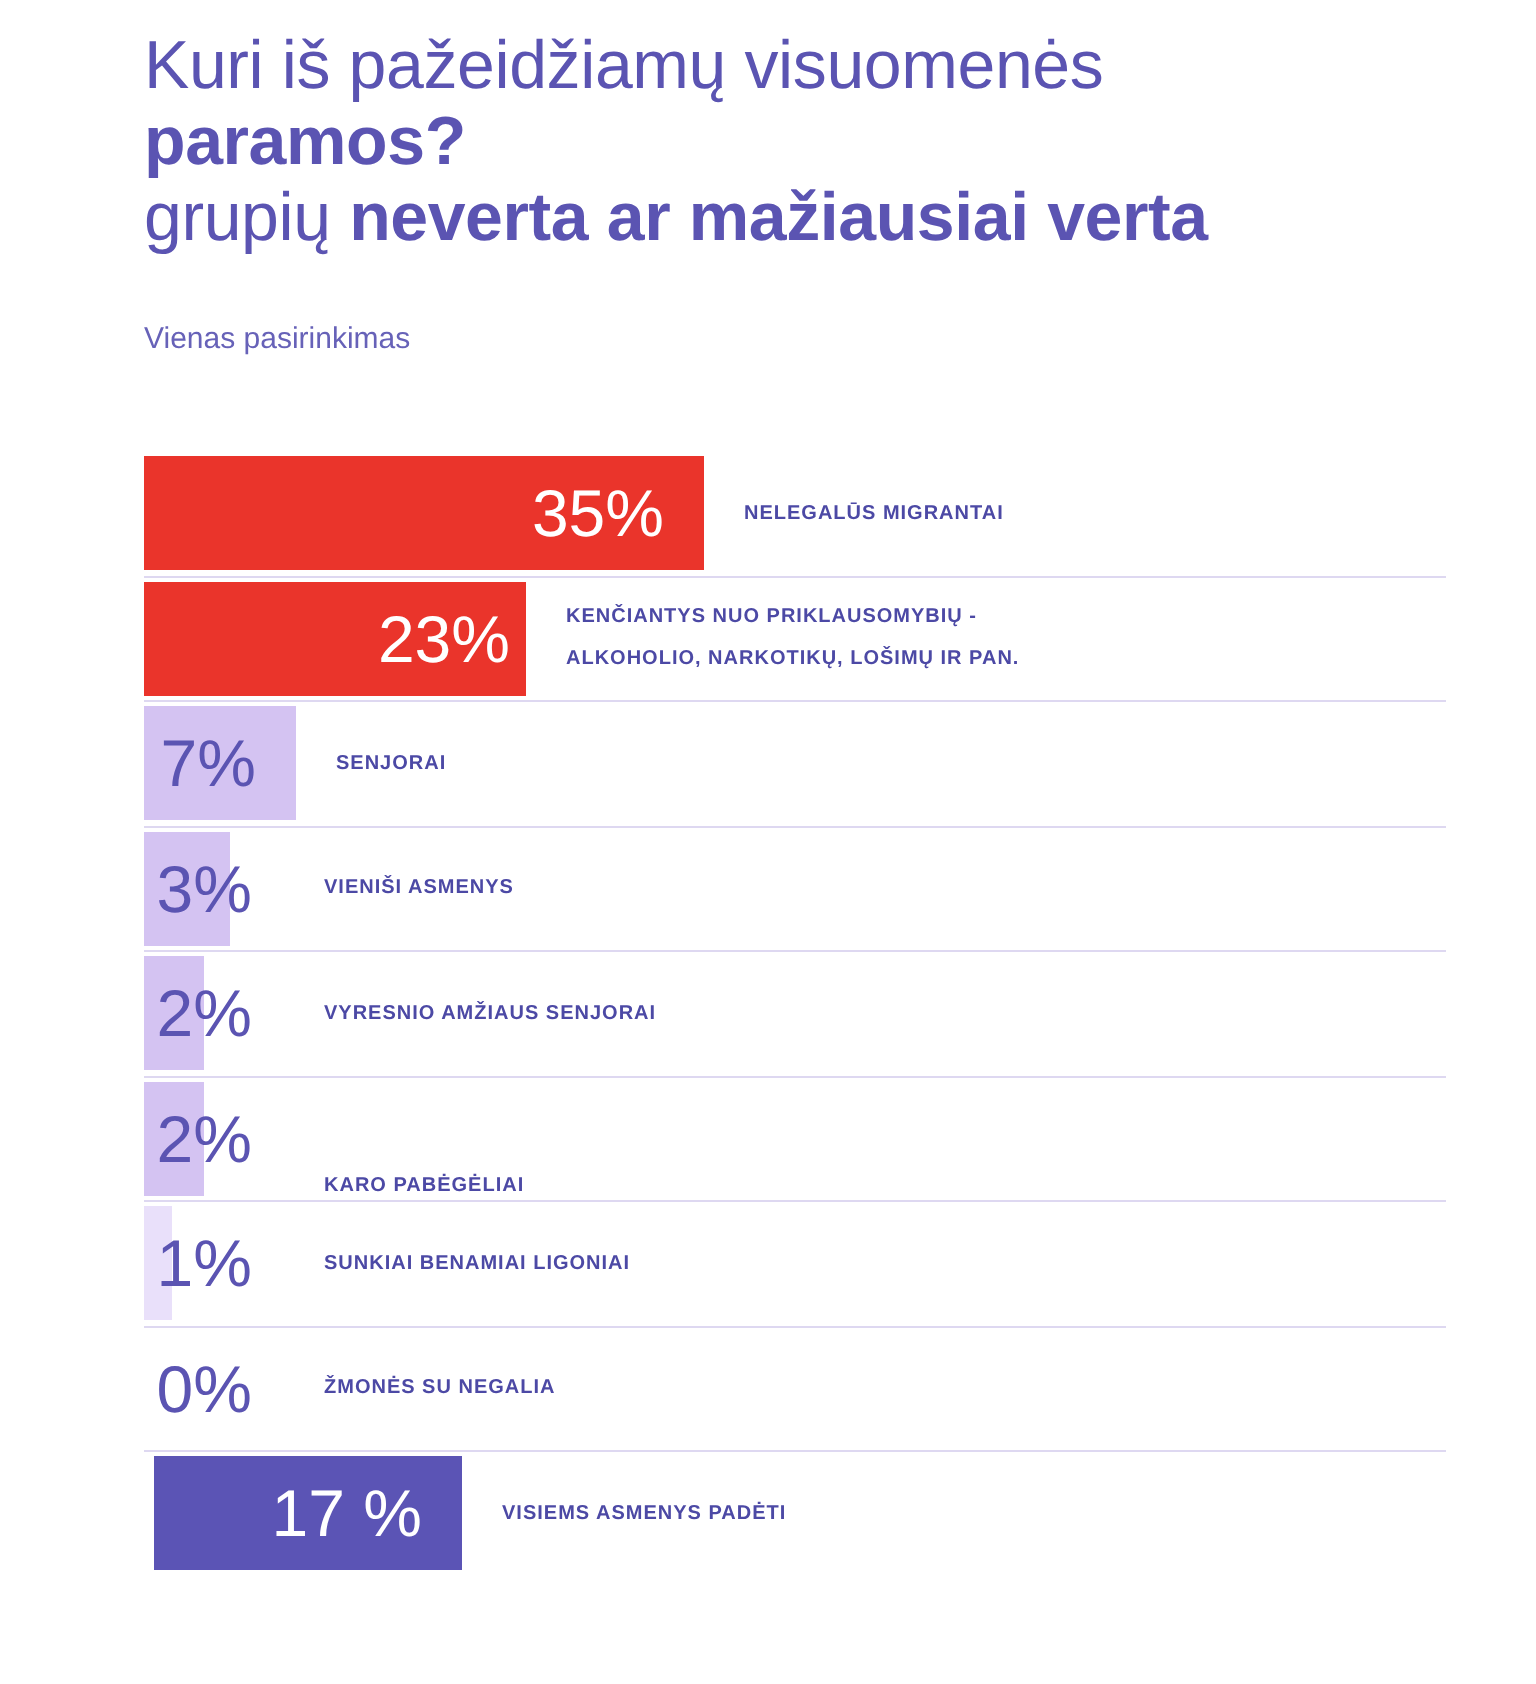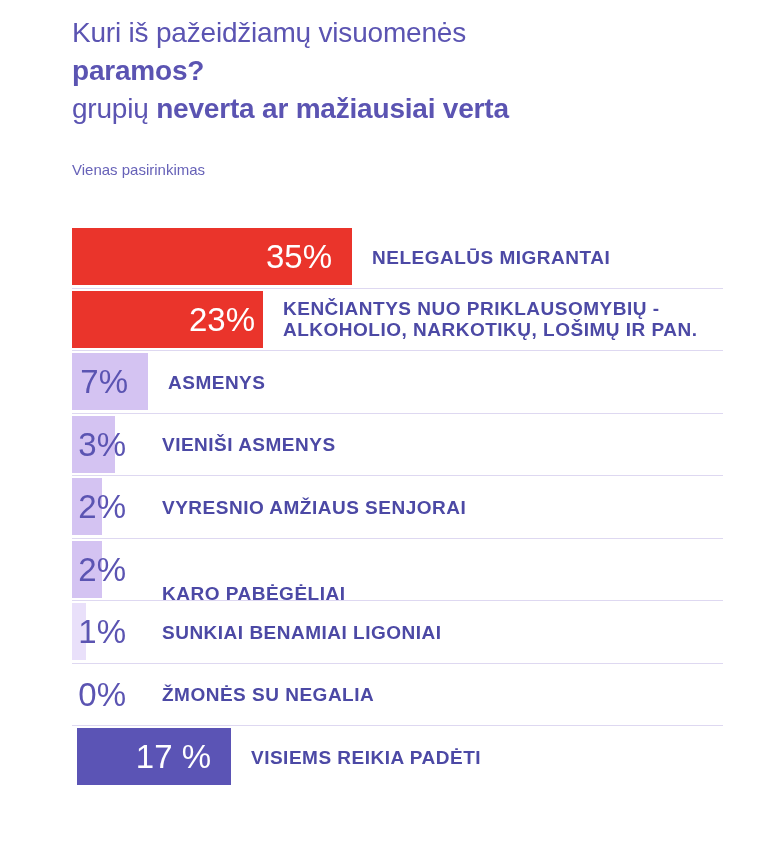--- a/index.html
+++ b/index.html
@@ -16,21 +16,21 @@
     background: #ffffff;
   }
   .content {
     position: absolute;
     left: 72px;
     top: 0;
     width: 660px;
   }
   .title {
     margin-top: 14px;
-    font-size: 28px;
+    font-size: 34px;
     line-height: 38px;
     font-weight: 400;
     color: #5b54b2;
     letter-spacing: -0.2px;
   }
   .title .bold { font-weight: 700; }
   .subtitle {
     margin-top: 33px;
     font-size: 15px;
     font-weight: 400;
@@ -57,21 +57,21 @@
     line-height: 57px;
     text-align: right;
     font-size: 33px;
     font-weight: 400;
     white-space: nowrap;
   }
   .label {
     position: absolute;
     top: 50%;
     transform: translateY(-50%);
-    font-size: 19px;
+    font-size: 10px;
     font-weight: 700;
     letter-spacing: 0.5px;
     line-height: 21px;
     color: #4c49a5;
     white-space: pre-line;
   }
   .divider {
     position: absolute;
     left: 0;
     bottom: -3.5px;
@@ -106,21 +106,21 @@
     <div class="bar" style="left: 0px; width: 191px; background: rgb(234, 52, 43);"></div>
     <div class="value" style="left: 12px; width: 171px; color: rgb(255, 255, 255);">23%</div>
     <div class="label" style="left: 211px;">KENČIANTYS NUO PRIKLAUSOMYBIŲ -
 ALKOHOLIO, NARKOTIKŲ, LOŠIMŲ IR PAN.</div>
     <div class="divider"></div>
   </div>
 
   <div class="row">
     <div class="bar" style="left: 0px; width: 76px; background: rgb(212, 195, 242);"></div>
     <div class="value" style="left: 0px; width: 56px; color: rgb(91, 84, 178);">7%</div>
-    <div class="label" style="left: 96px;">ASMENYS</div>
+    <div class="label" style="left: 96px;">SENJORAI</div>
     <div class="divider"></div>
   </div>
 
   <div class="row">
     <div class="bar" style="left: 0px; width: 43px; background: rgb(212, 195, 242);"></div>
     <div class="value" style="left: 0px; width: 54px; color: rgb(91, 84, 178);">3%</div>
     <div class="label" style="left: 90px;">VIENIŠI ASMENYS</div>
     <div class="divider"></div>
   </div>
 
@@ -149,19 +149,19 @@
     <div class="bar" style="left: 0px; width: 0px; background: transparent;"></div>
     <div class="value" style="left: 0px; width: 54px; color: rgb(91, 84, 178);">0%</div>
     <div class="label" style="left: 90px;">ŽMONĖS SU NEGALIA</div>
     <div class="divider"></div>
   </div>
 
 
   <div class="row">
     <div class="bar" style="left: 5px; width: 154px; background: rgb(91, 84, 181);"></div>
     <div class="value" style="left: 5px; width: 134px; color: rgb(255, 255, 255);">17 %</div>
-    <div class="label" style="left: 179px;">VISIEMS REIKIA PADĖTI</div>
+    <div class="label" style="left: 179px;">VISIEMS ASMENYS PADĖTI</div>
 
   </div>
 </div>
 
   </div>
 </div>
 
 </body></html>

